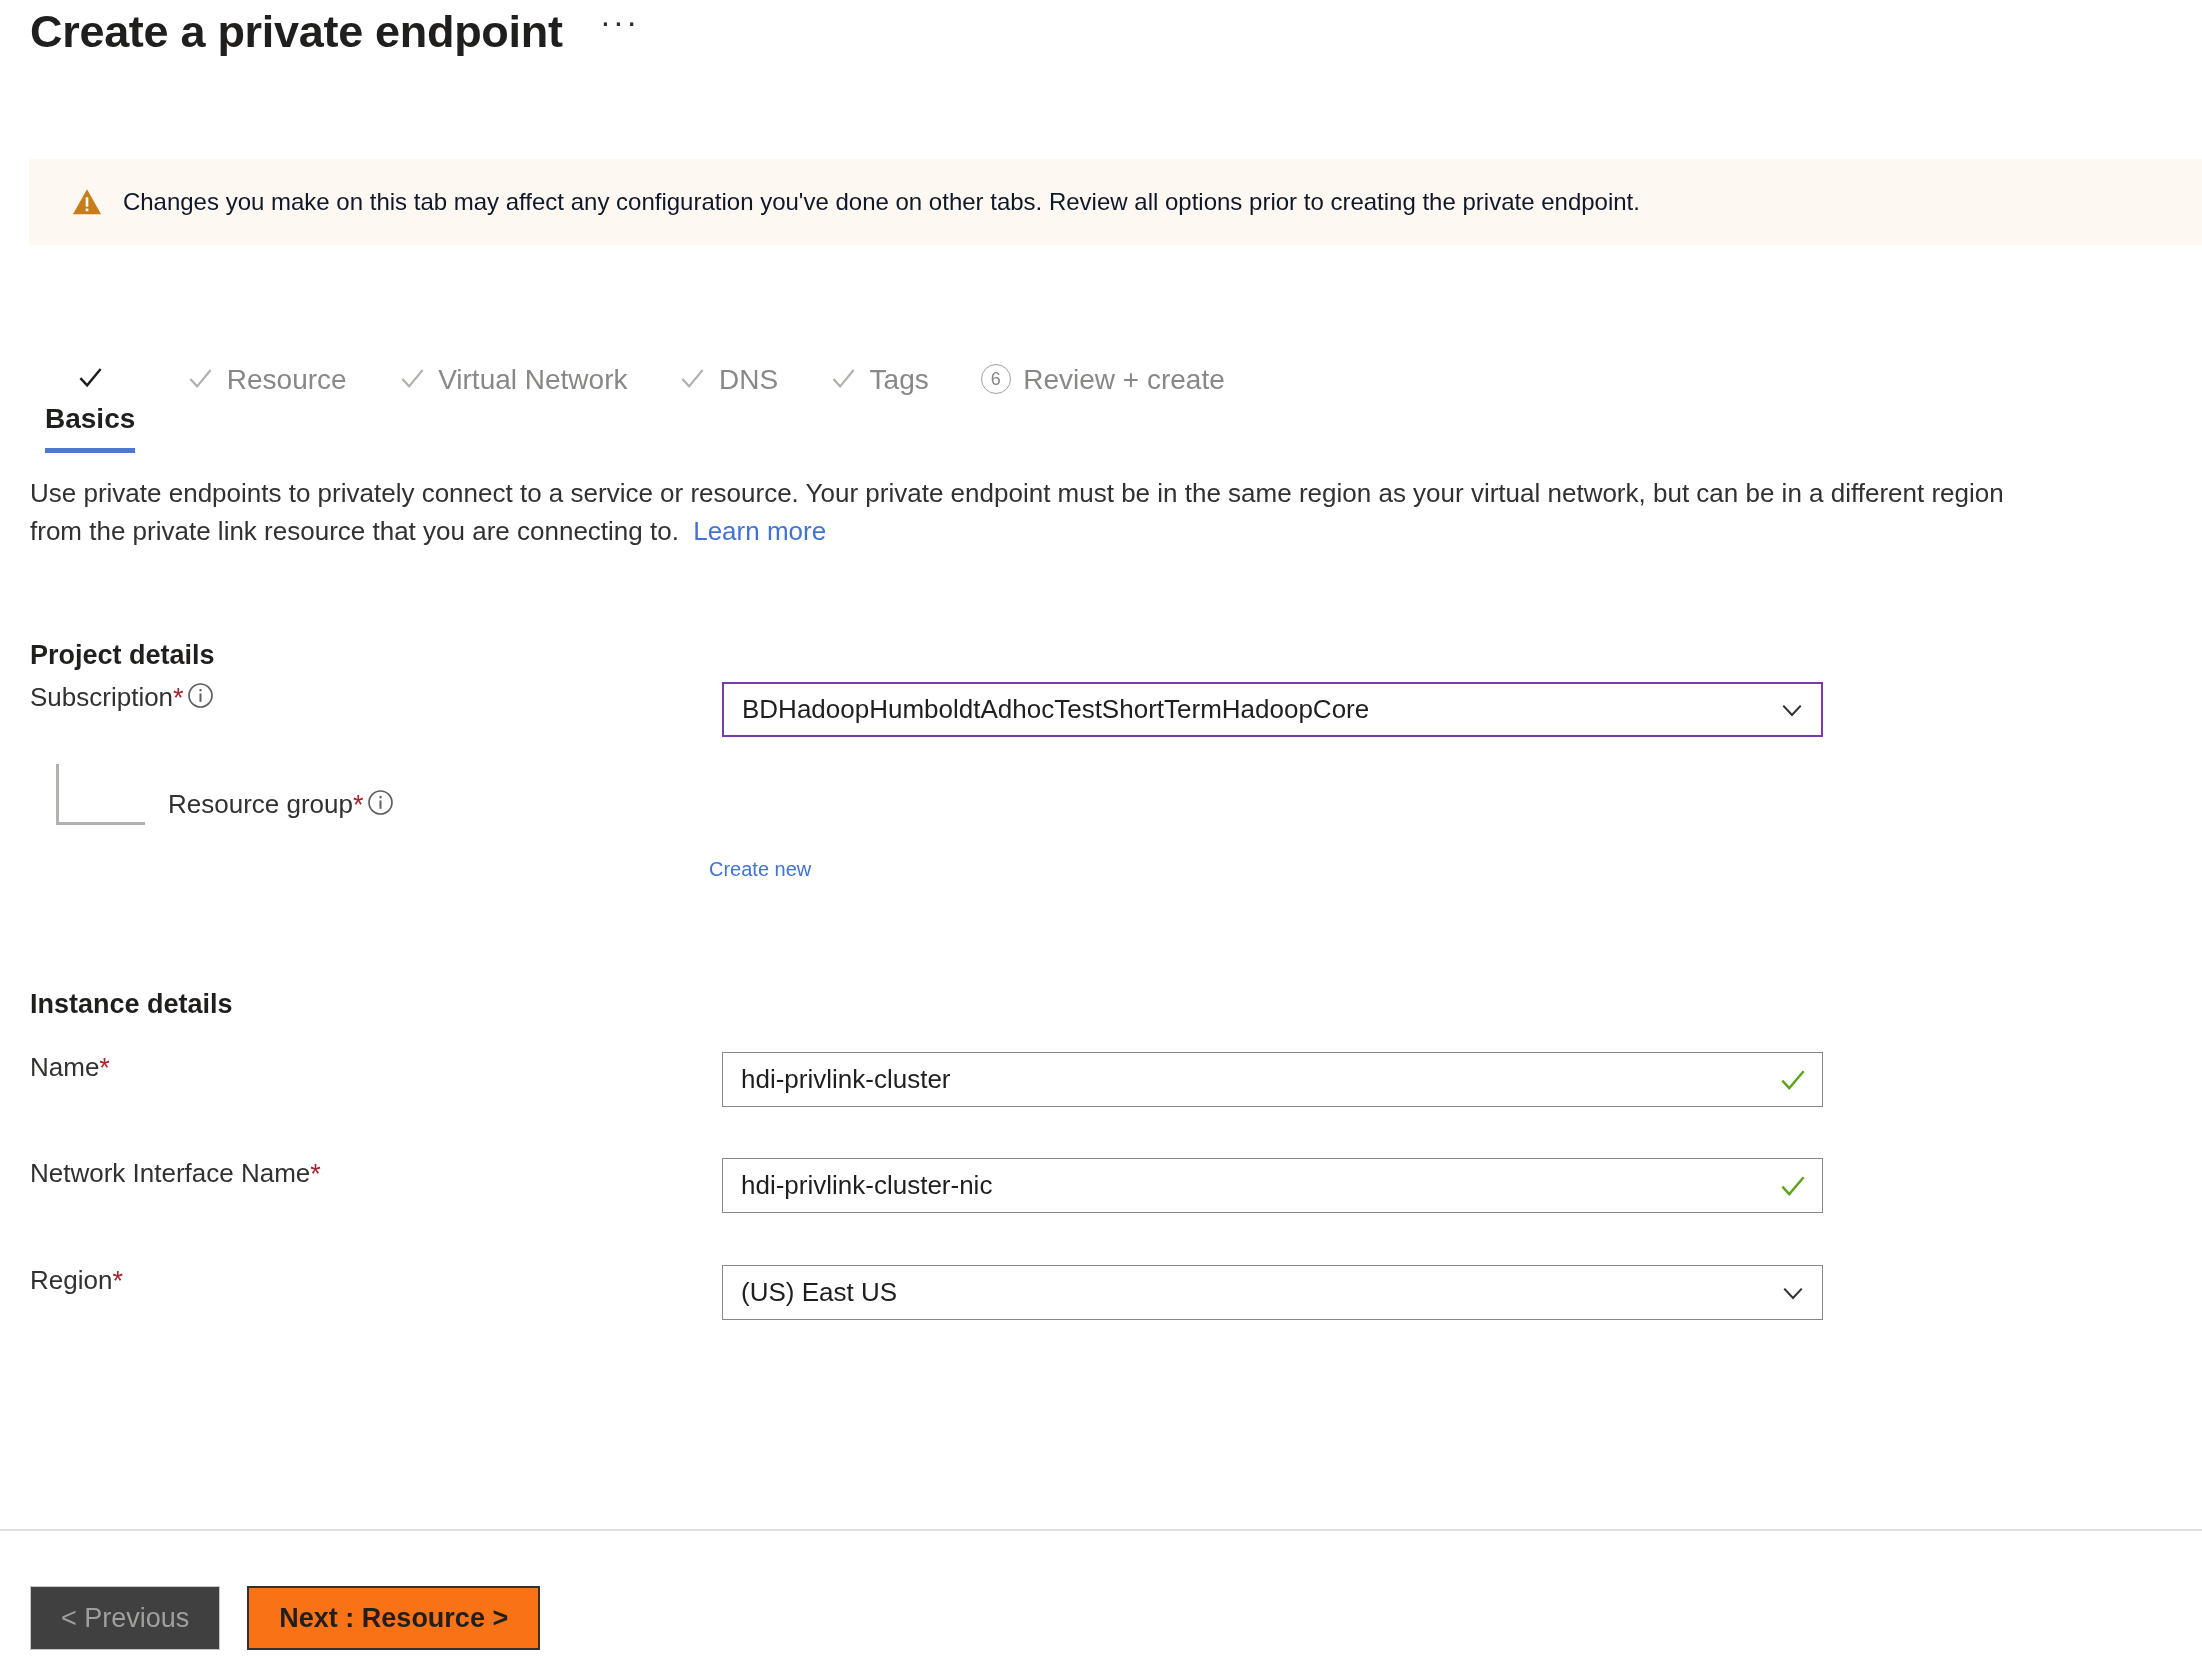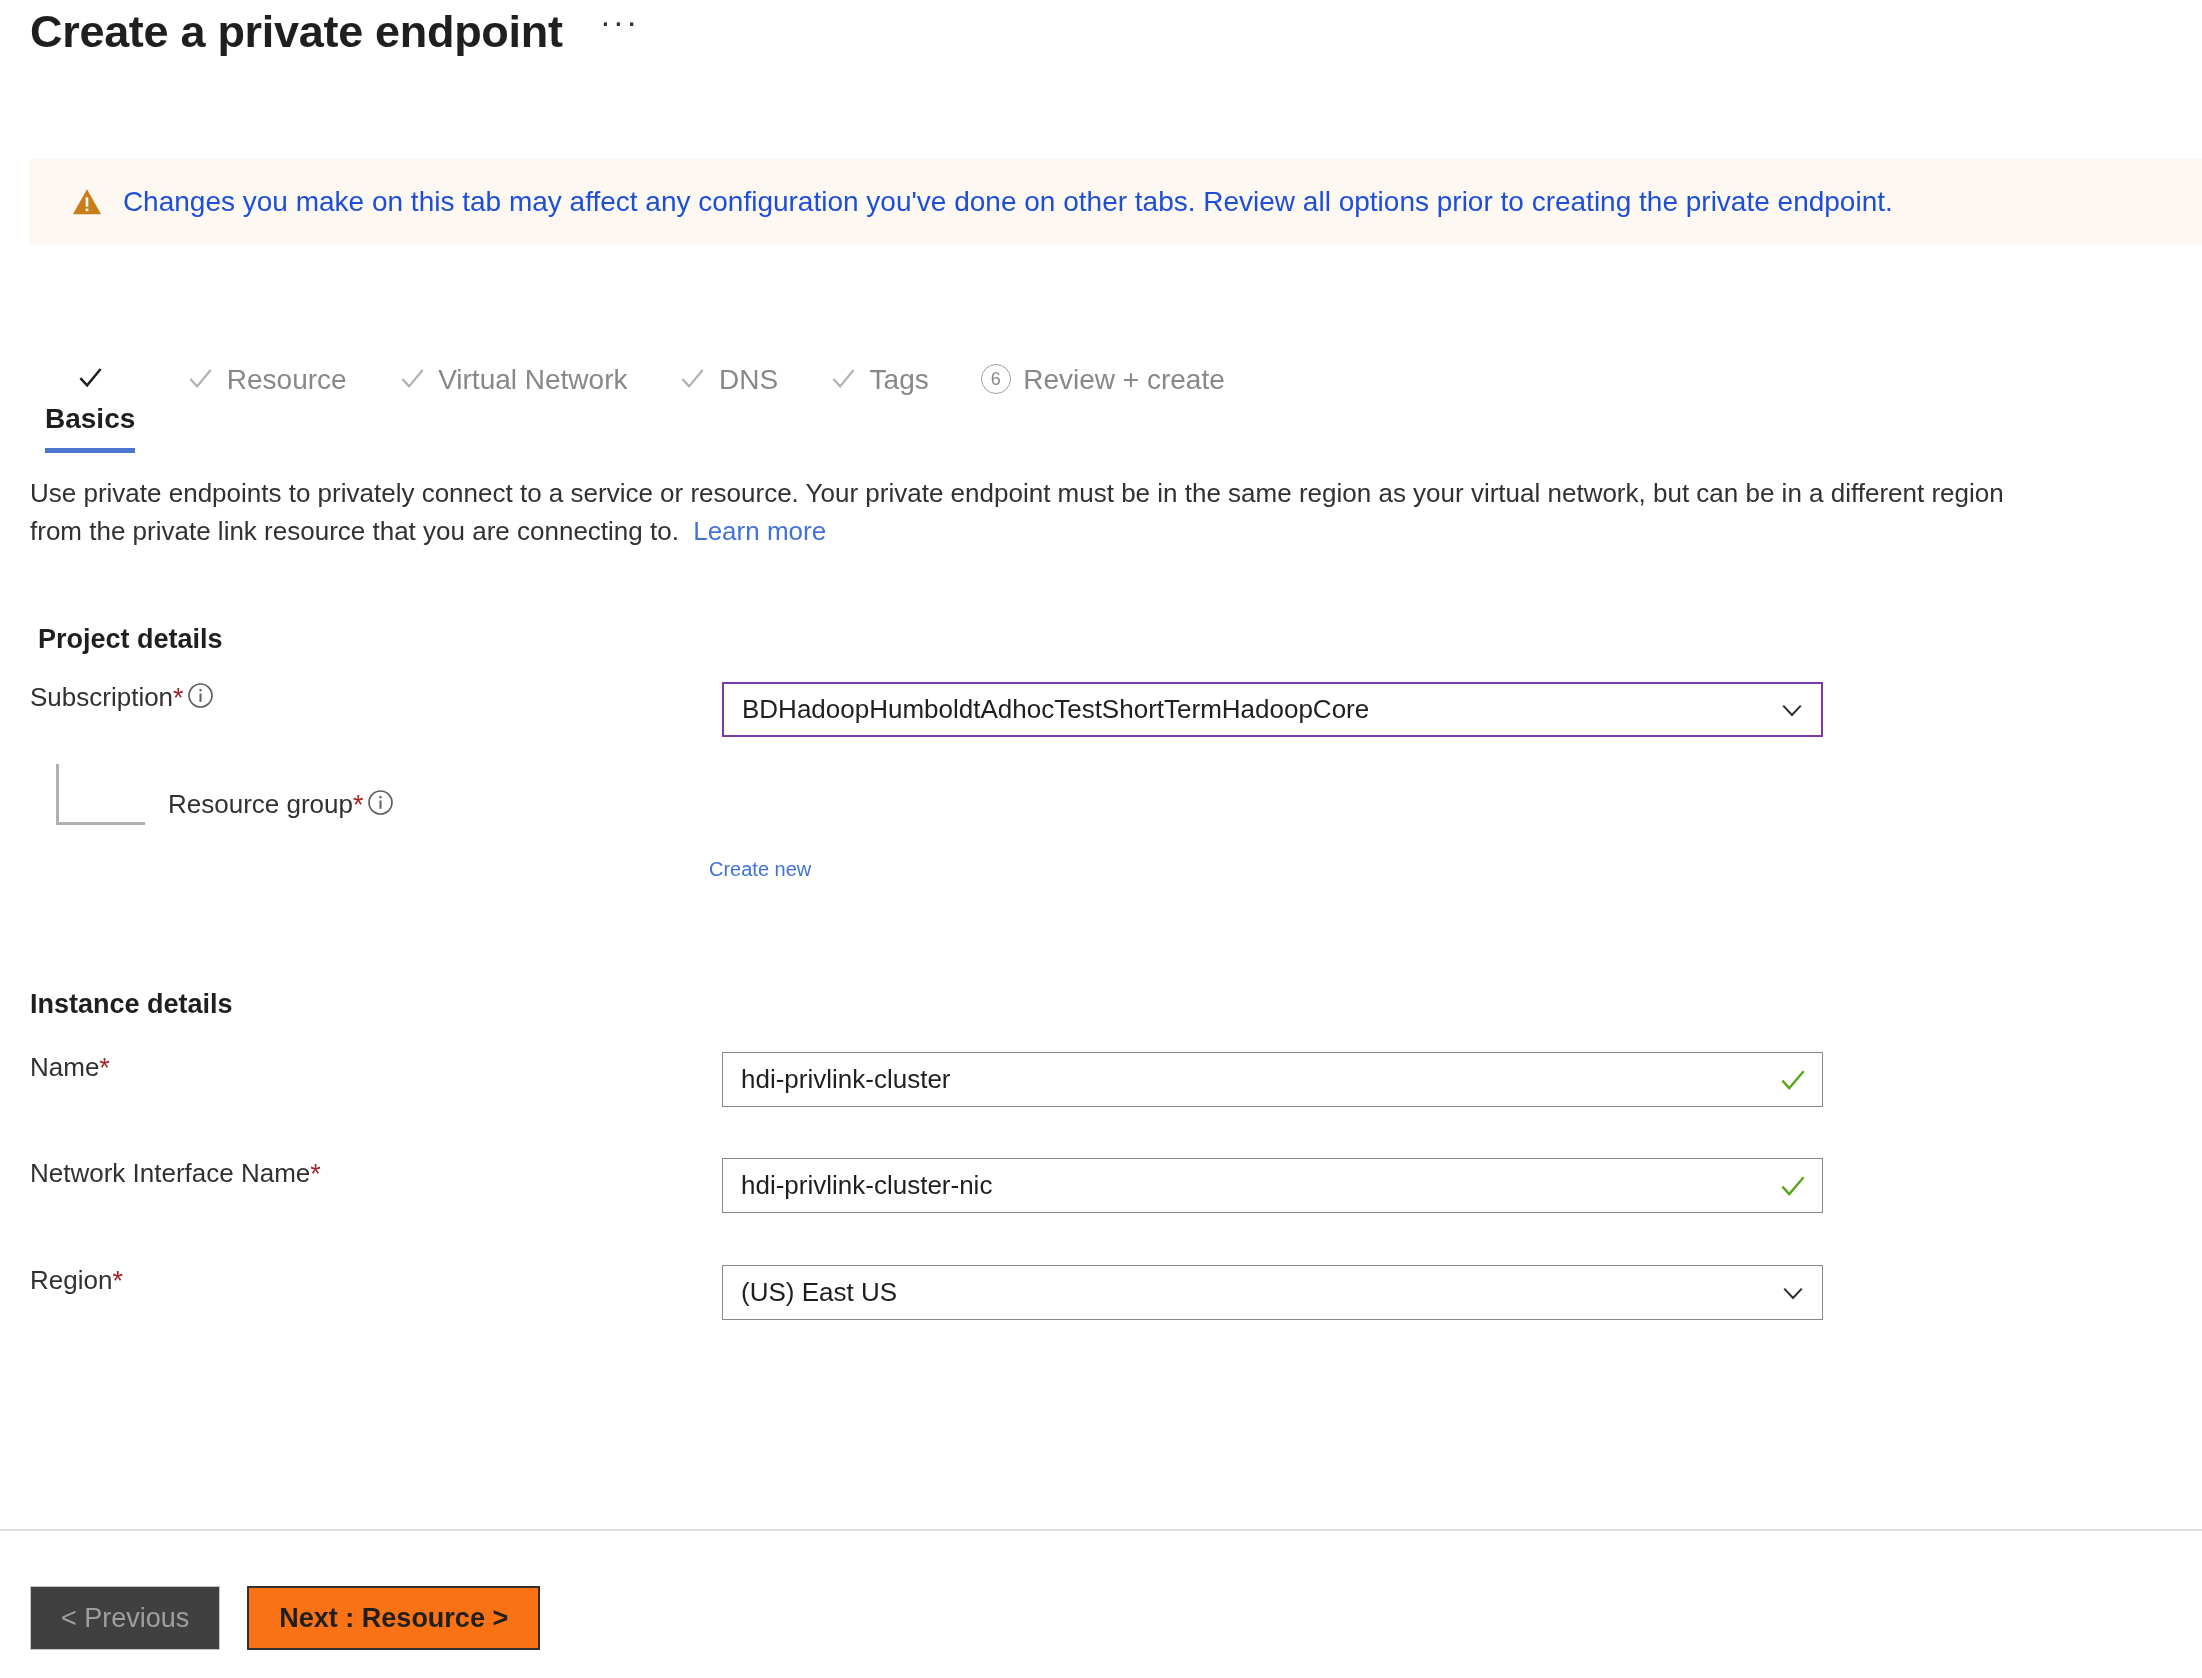--- a/index.html
+++ b/index.html
@@ -34,21 +34,21 @@
     width: 2174px; height: 86px;
     background: #fdf8f2;
     display: flex; align-items: center;
     padding-left: 43px;
   }
   .warn-icon {
     width: 30px; height: 30px; flex: 0 0 30px;
     margin-right: 21.4px; display: block;
   }
   .banner-text {
-    font-size: 28px; color: #1d4ed8; line-height: 1.35;
+    font-size: 24px; color: #0f172a; line-height: 1.35;
     white-space: nowrap;
   }
 
   
   .tabs {
     position: absolute; left: 45px; top: 364px;
     display: flex; align-items: flex-start;
   }
   .tab {
     display: flex; align-items: center; gap: 12.5px;
@@ -77,21 +77,21 @@
     color: #323130;
   }
   .link { color: #4272d4; cursor: pointer; }
   .desc-gap { display: inline-block; width: 14.3px; }
 
   
   .section-head {
     position: absolute; left: 30px;
     font-size: 27px; font-weight: 700; color: #201f1e;
   }
-  #sec-project { top: 624px; margin-left: 8px; }
+  #sec-project { top: 640px; }
   #sec-instance { top: 989px; }
 
   
   .frow { position: absolute; left: 30px; width: 2156px; height: 57px; }
   .flabel {
     position: absolute; left: 0; top: 0; height: 57px;
     display: flex; align-items: flex-start; gap: 0;
     font-size: 26px; color: #323130; white-space: nowrap;
   }
   .flabel.indent { left: 138px; }

